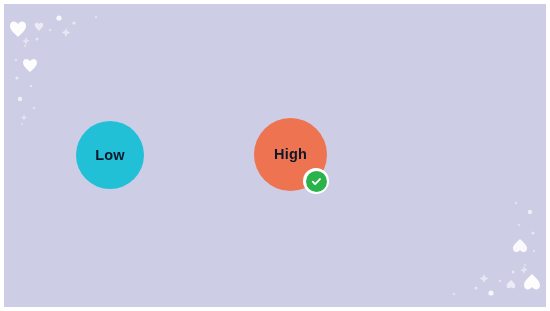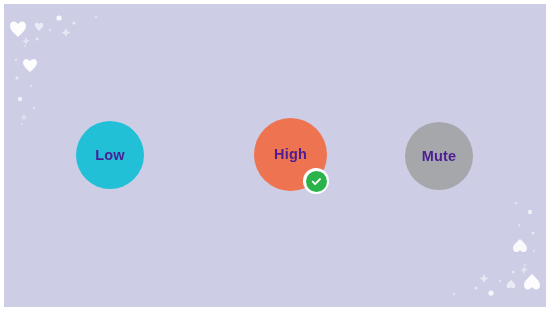--- a/index.html
+++ b/index.html
@@ -46,21 +46,21 @@
     height: 303px;
   }
   .option {
     position: absolute;
     border-radius: 50%;
     display: flex;
     align-items: center;
     justify-content: center;
   }
   .option-label {
-    color: #4c1d95;
+    color: #0f172a;
     font-weight: bold;
     font-size: 14.5px;
     letter-spacing: 0.2px;
     line-height: 1;
     user-select: none;
   }
   .option.low {
     left: 72px;
     top: 117px;
     width: 68px;
@@ -165,19 +165,16 @@
         <span class="option-label">High</span>
         <span class="check-badge">
           <span class="inner">
             <svg width="13" height="13" viewBox="0 0 16 16" xmlns="http://www.w3.org/2000/svg">
               <path d="M3.4 8.3l2.9 3 6-6.3" fill="none" stroke="#ffffff" stroke-width="2.2" stroke-linecap="round" stroke-linejoin="round"></path>
             </svg>
           </span>
         </span>
       </div>
 
-      <div class="option mute">
-        <span class="option-label">Mute</span>
-      </div>
 
     </div>
   </div>
 </div>
 
 </body></html>

